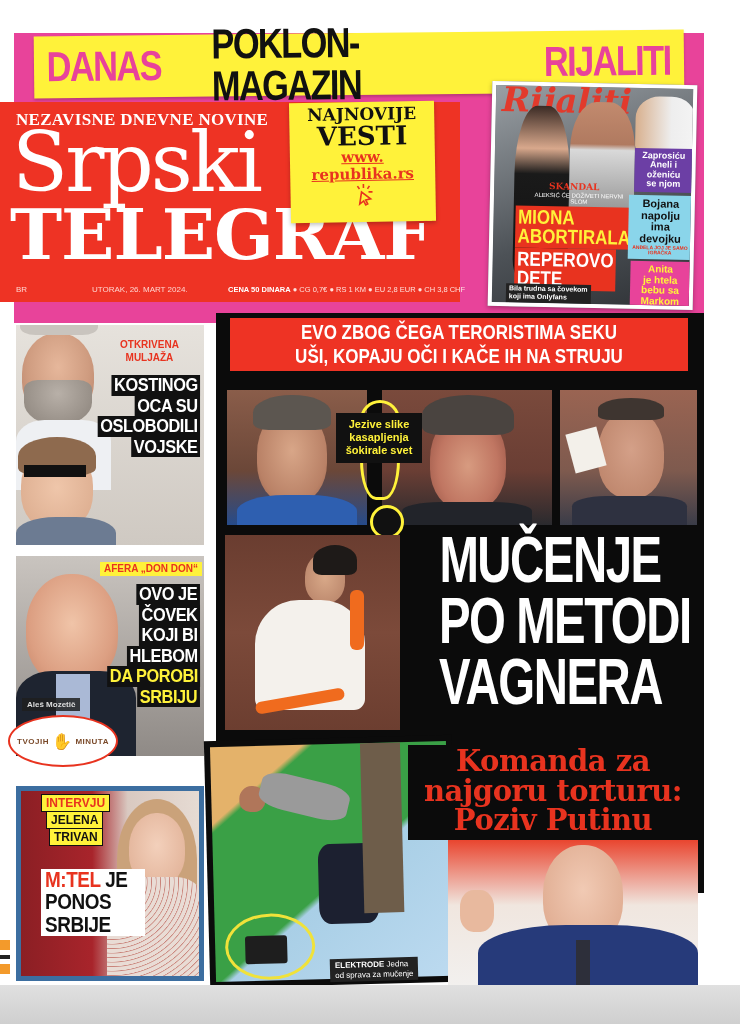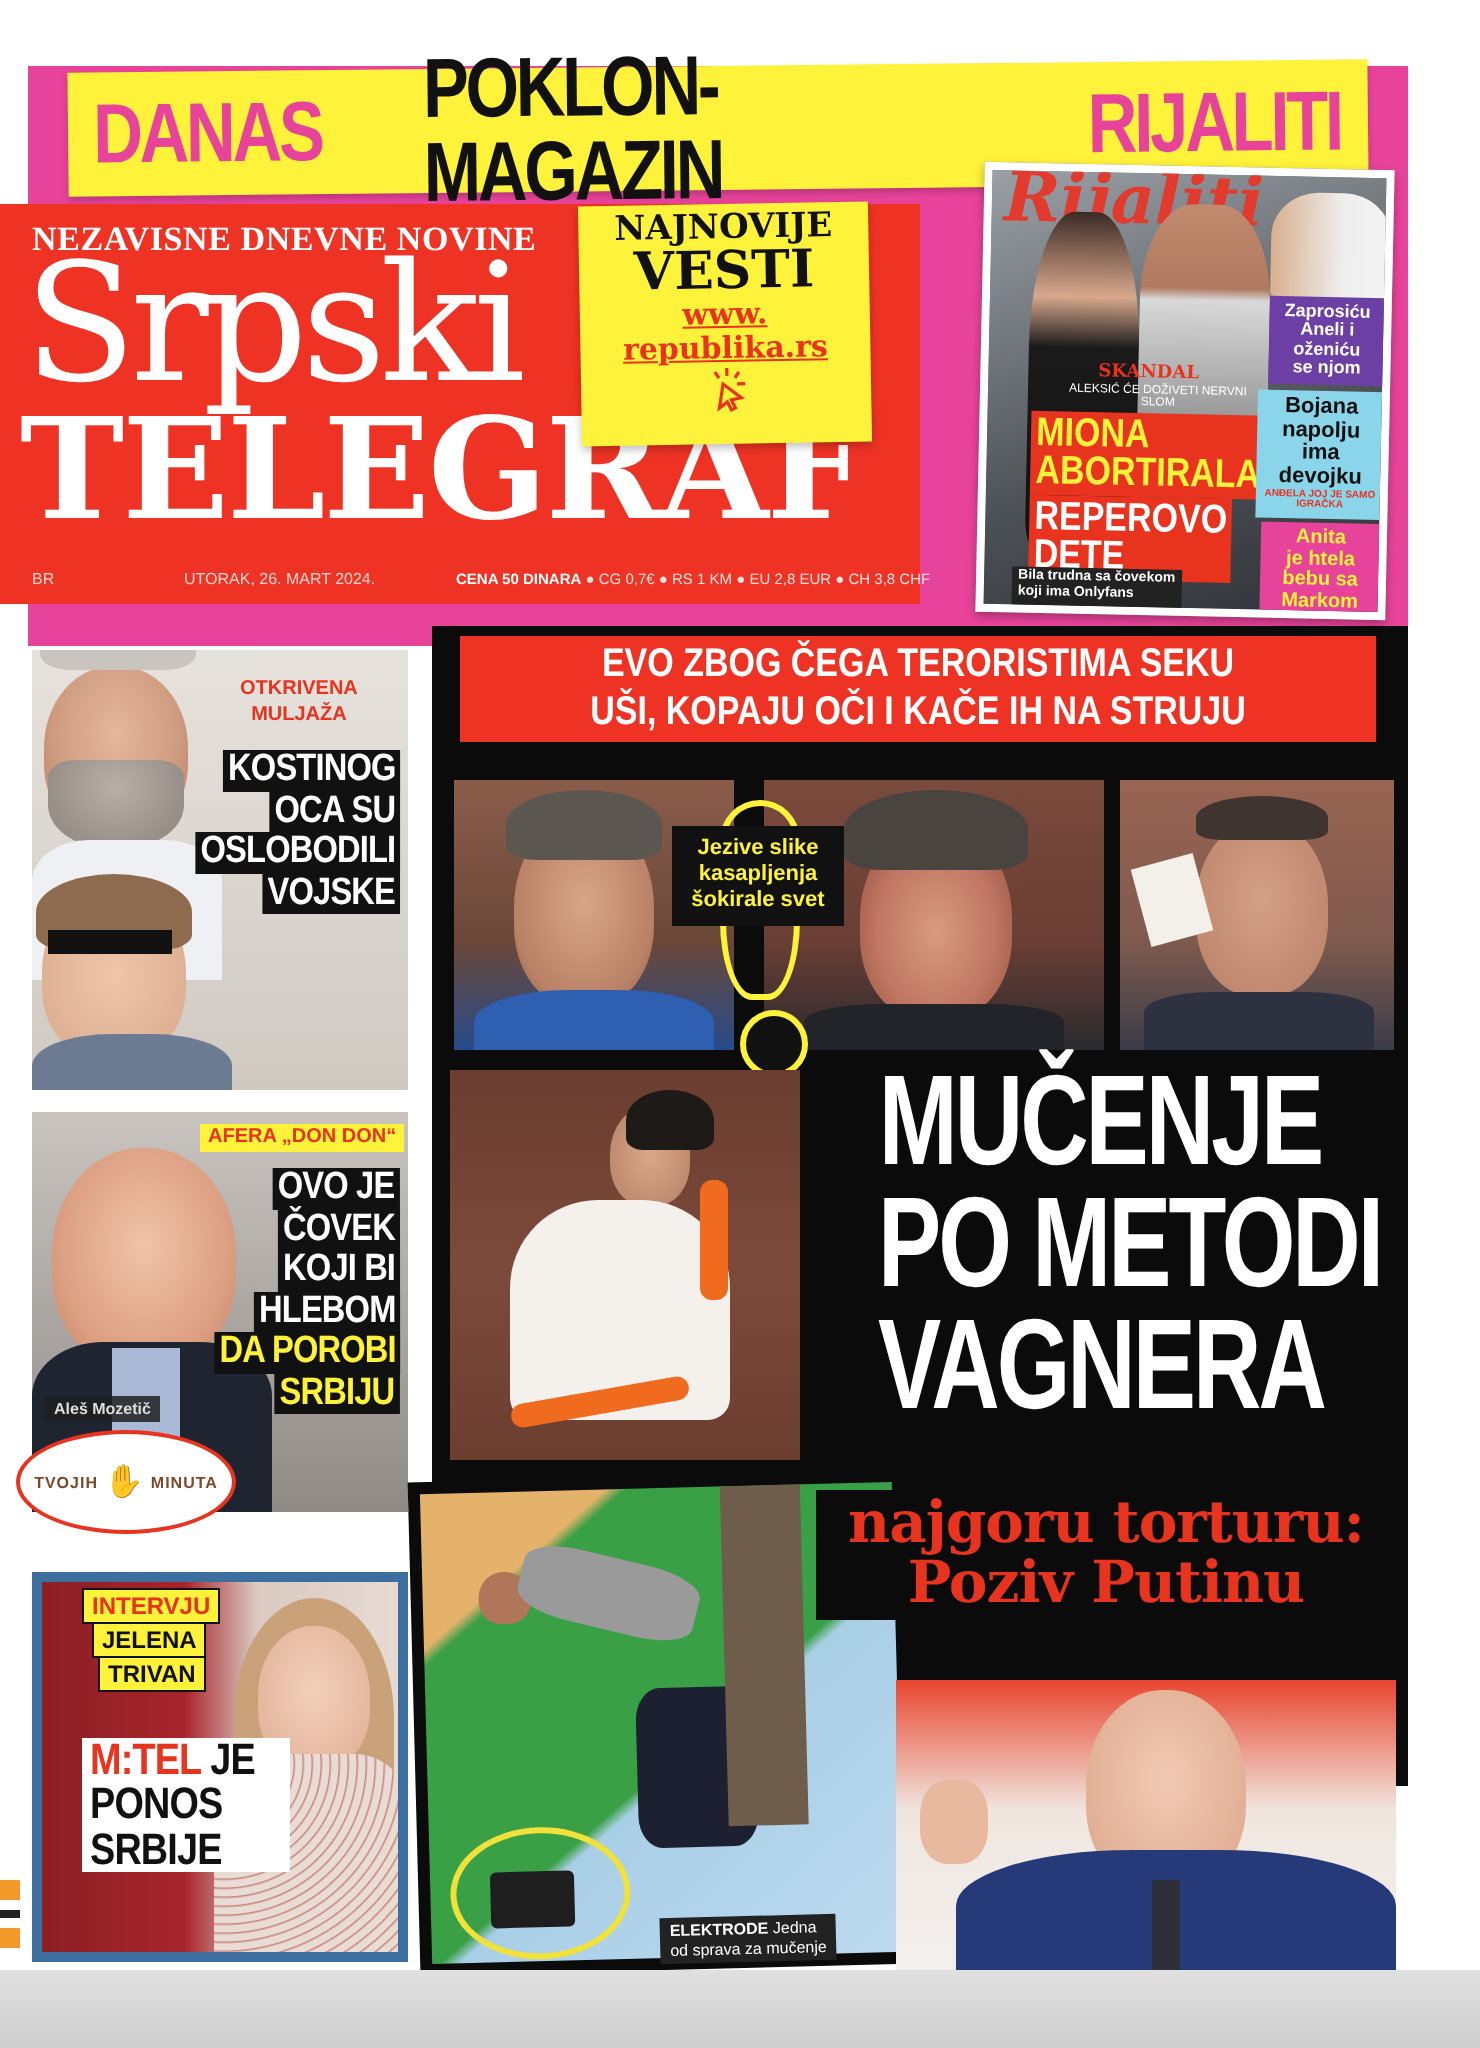--- a/index.html
+++ b/index.html
@@ -330,17 +330,18 @@
 </div>
 
 <div class="photo ph6">
   <div class="face" style="left:95px;top:5px;width:80px;height:100px;background:radial-gradient(ellipse at 50% 45%,#f1cab4 0%,#dca68a 100%);"></div>
   <div class="face" style="left:30px;top:85px;width:220px;height:70px;background:#263a7a;border-radius:40% 40% 0 0;"></div>
   <div style="position:absolute;left:128px;top:100px;width:14px;height:45px;background:#2d2f3a;"></div>
   <div class="face" style="left:12px;top:50px;width:34px;height:42px;background:#e8b99e;border-radius:40%;"></div>
 </div>
 
 <div class="sub-hl">
+  <div>Komanda za</div>
   <div>najgoru torturu:</div>
   <div>Poziv Putinu</div>
 </div>
 
 <div class="abs bottom-fade"></div>
 
 </body></html>

